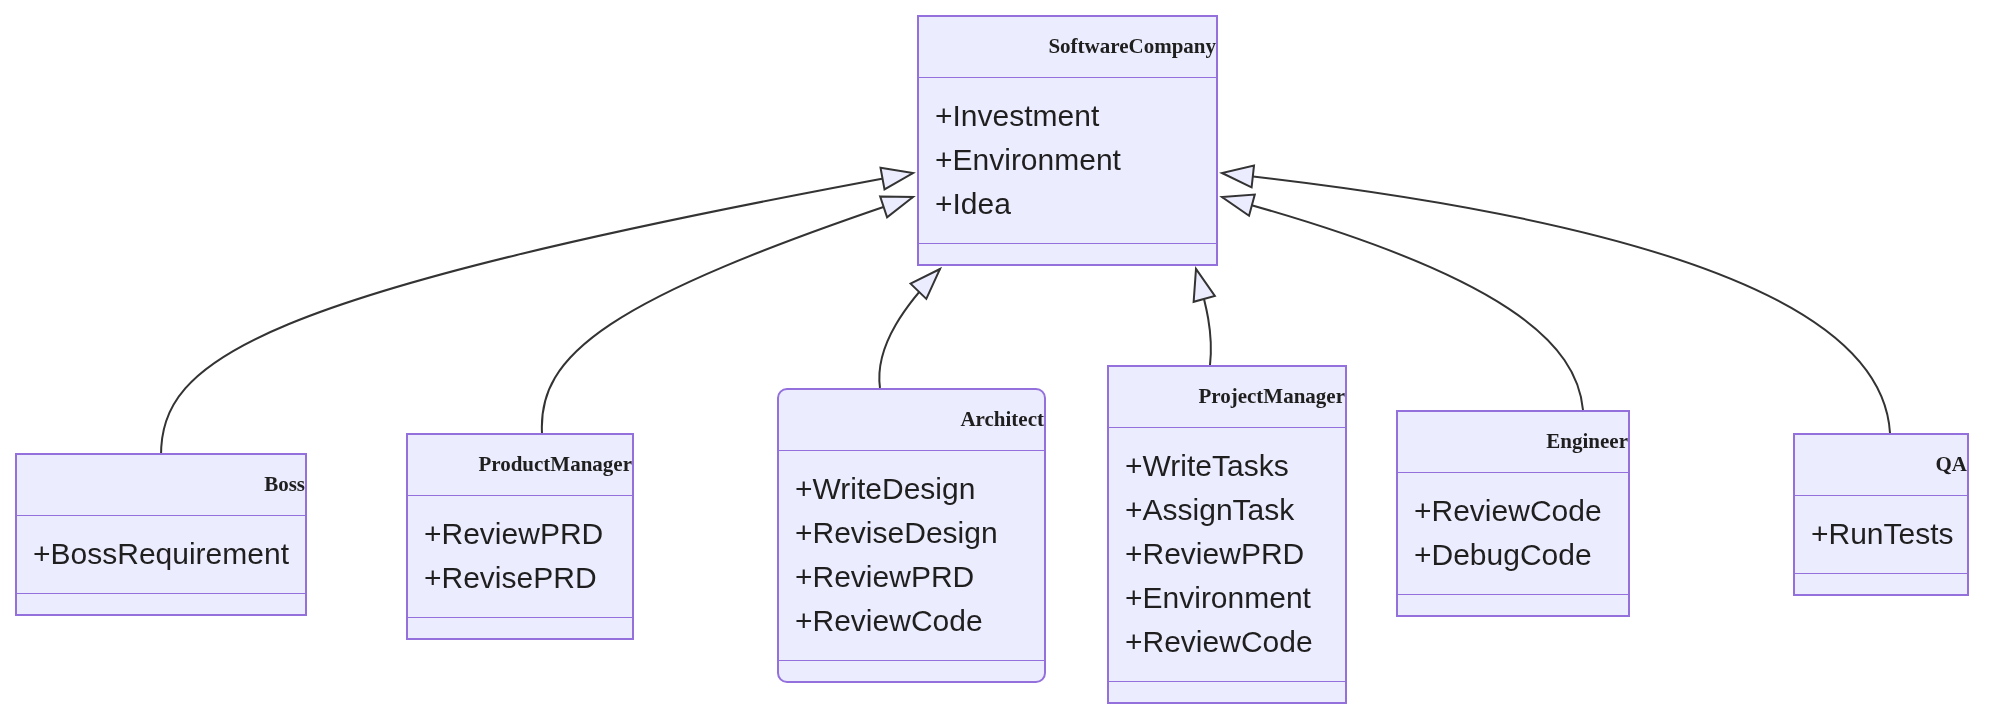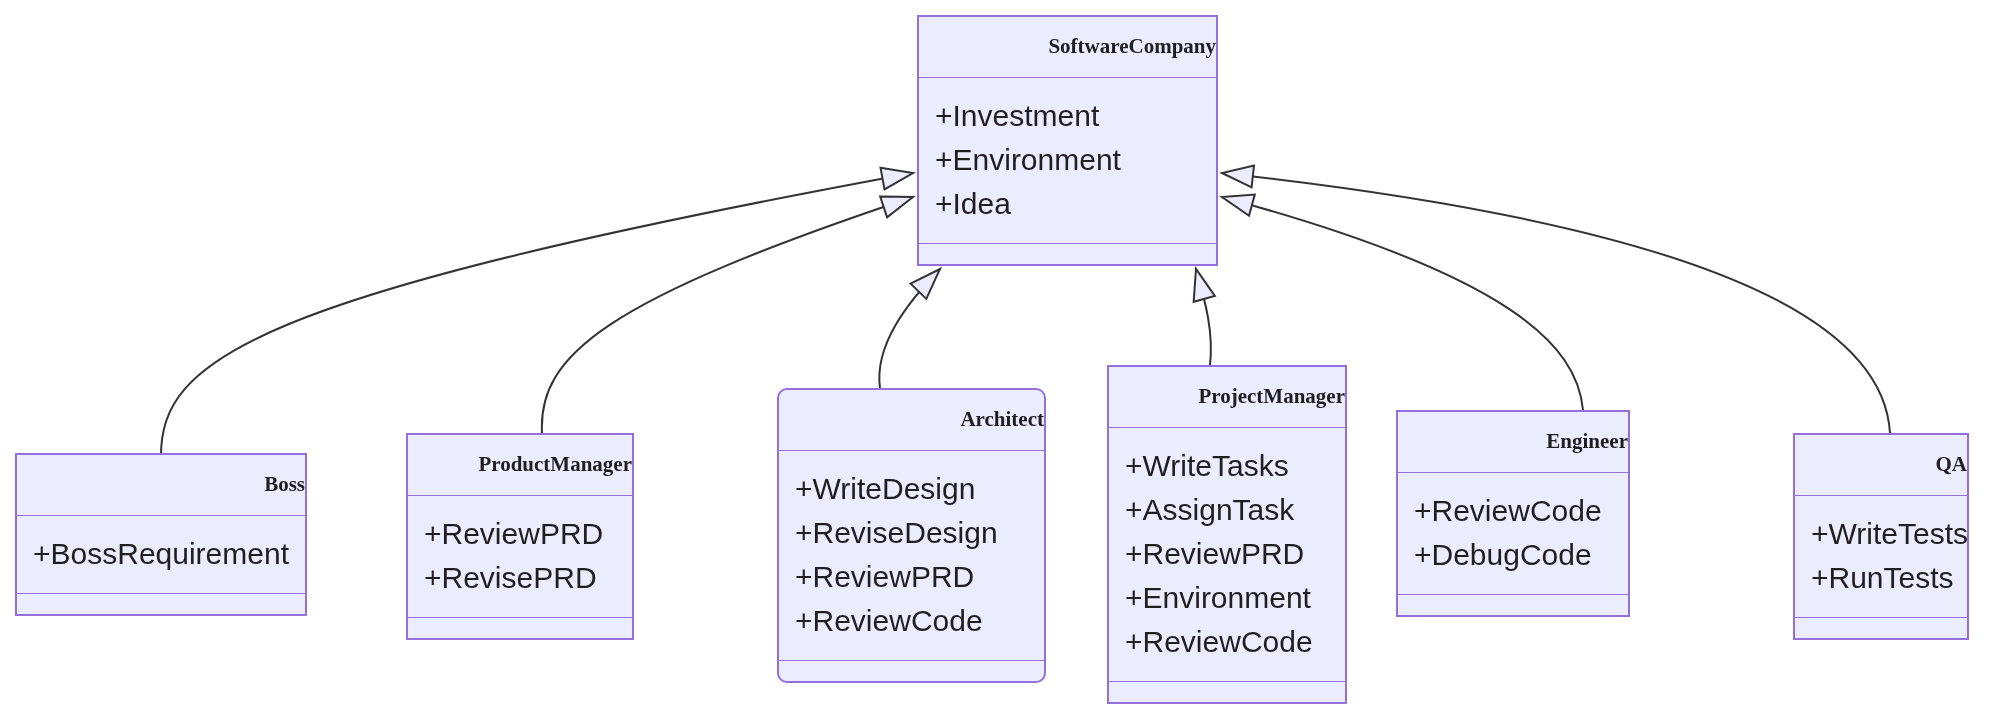--- a/index.html
+++ b/index.html
@@ -143,19 +143,18 @@
     <div class="class-attrs">
       <div class="member">+ReviewCode</div>
       <div class="member">+DebugCode</div>
     </div>
     <div class="class-methods-empty"></div>
   </div>
 
   <div class="class-box" id="box-qa">
     <div class="class-title">QA</div>
     <div class="class-attrs">
-      <div class="member">+WriteTests</div>
       <div class="member">+RunTests</div>
     </div>
     <div class="class-methods-empty"></div>
   </div>
 
 </div>
 
 </body></html>

